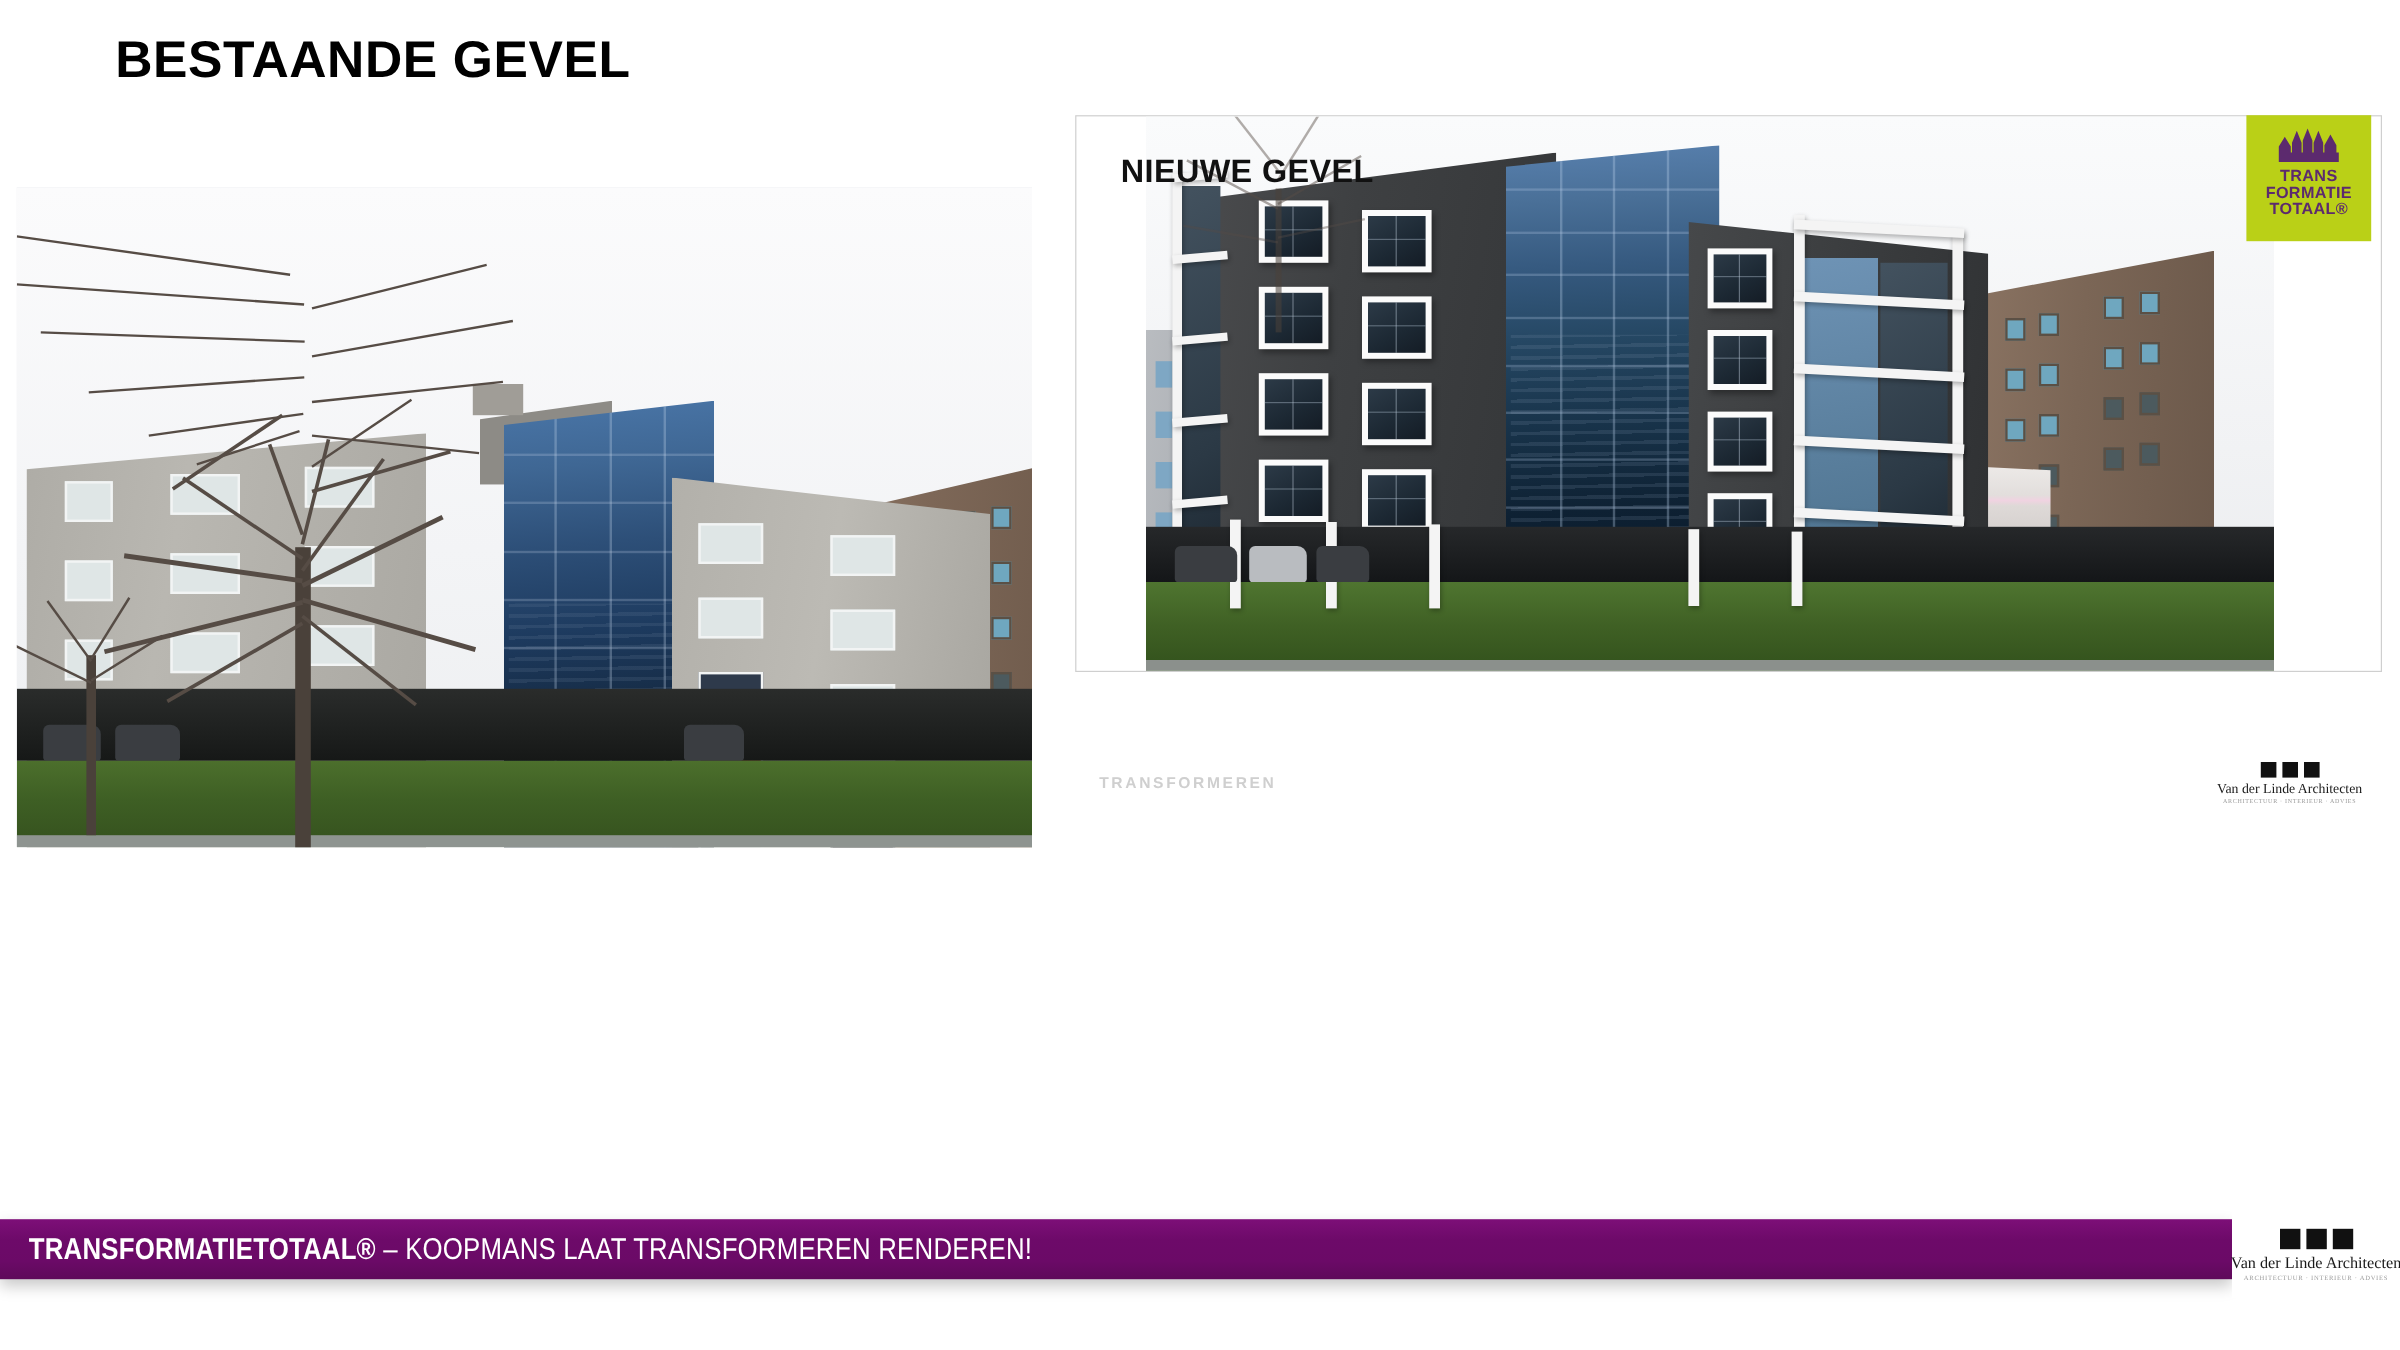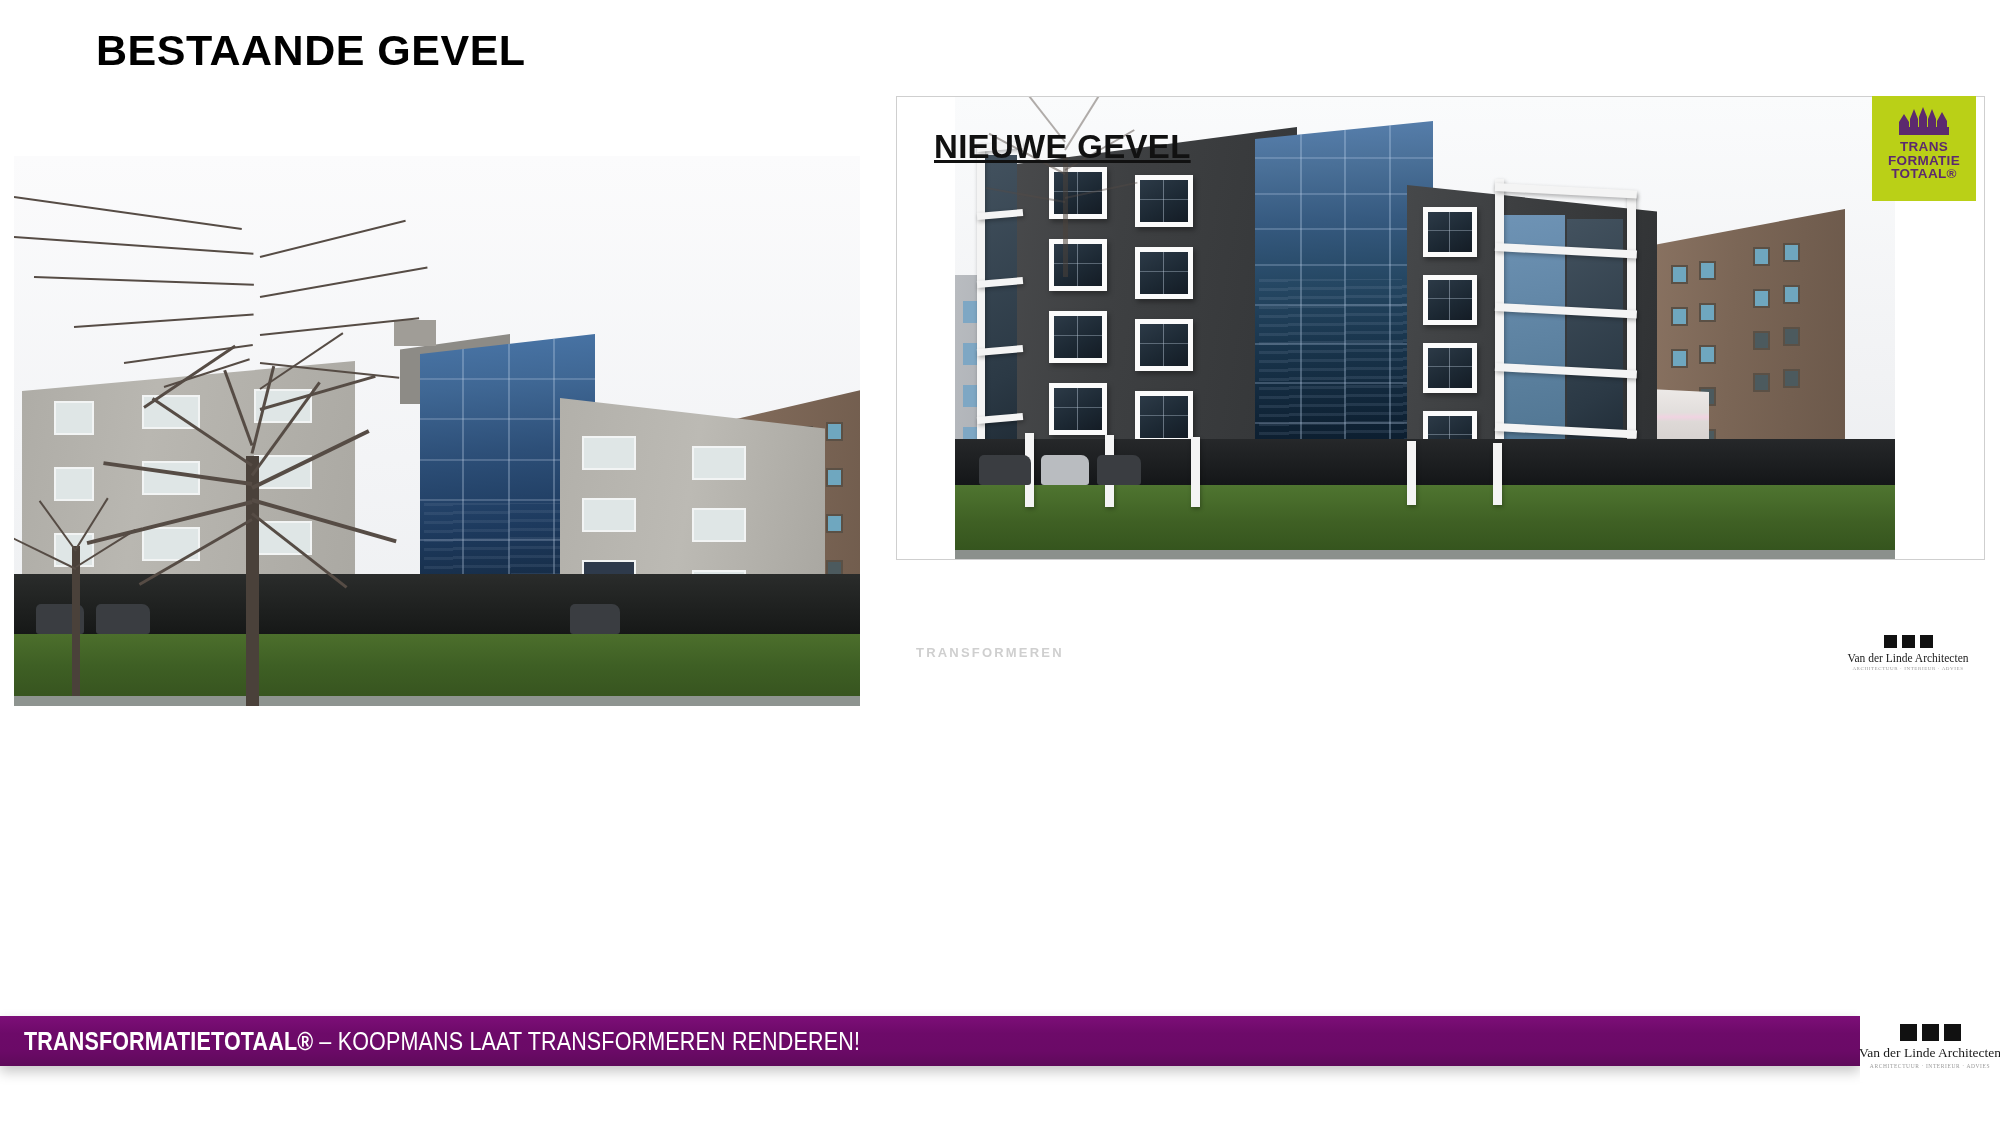--- a/index.html
+++ b/index.html
@@ -97,21 +97,21 @@
   
   #slide-new{
     position:absolute;left:896px;top:96px;width:1089px;height:464px;
     background:#ffffff;border:1px solid #cfcfcf;overflow:hidden;
   }
   #photo-new{
     position:absolute;left:58px;top:0px;width:940px;height:462px;overflow:hidden;background:#f2f3f5;
   }
   #title-new{
     position:absolute;left:934px;top:128px;z-index:6;
-    font-size:33px;font-weight:bold;color:#111;white-space:nowrap;letter-spacing:0.3px;text-decoration:underline;
+    font-size:27px;font-weight:bold;color:#111;white-space:nowrap;letter-spacing:0.3px;
   }
   
   #watermark-new{
     position:absolute;left:916px;top:645px;z-index:7;
     font-size:13px;font-weight:bold;letter-spacing:2.2px;color:#cfcfcf;white-space:nowrap;
   }
   
   .nb-sky{position:absolute;inset:0;background:linear-gradient(180deg,#fafbfc 0%,#f1f2f4 60%,#e9ebee 100%);}
   .nb-grass{position:absolute;left:0;bottom:0;width:100%;height:74px;
     background:linear-gradient(180deg,#4f7530 0%,#3f6024 50%,#32511c 100%);}

